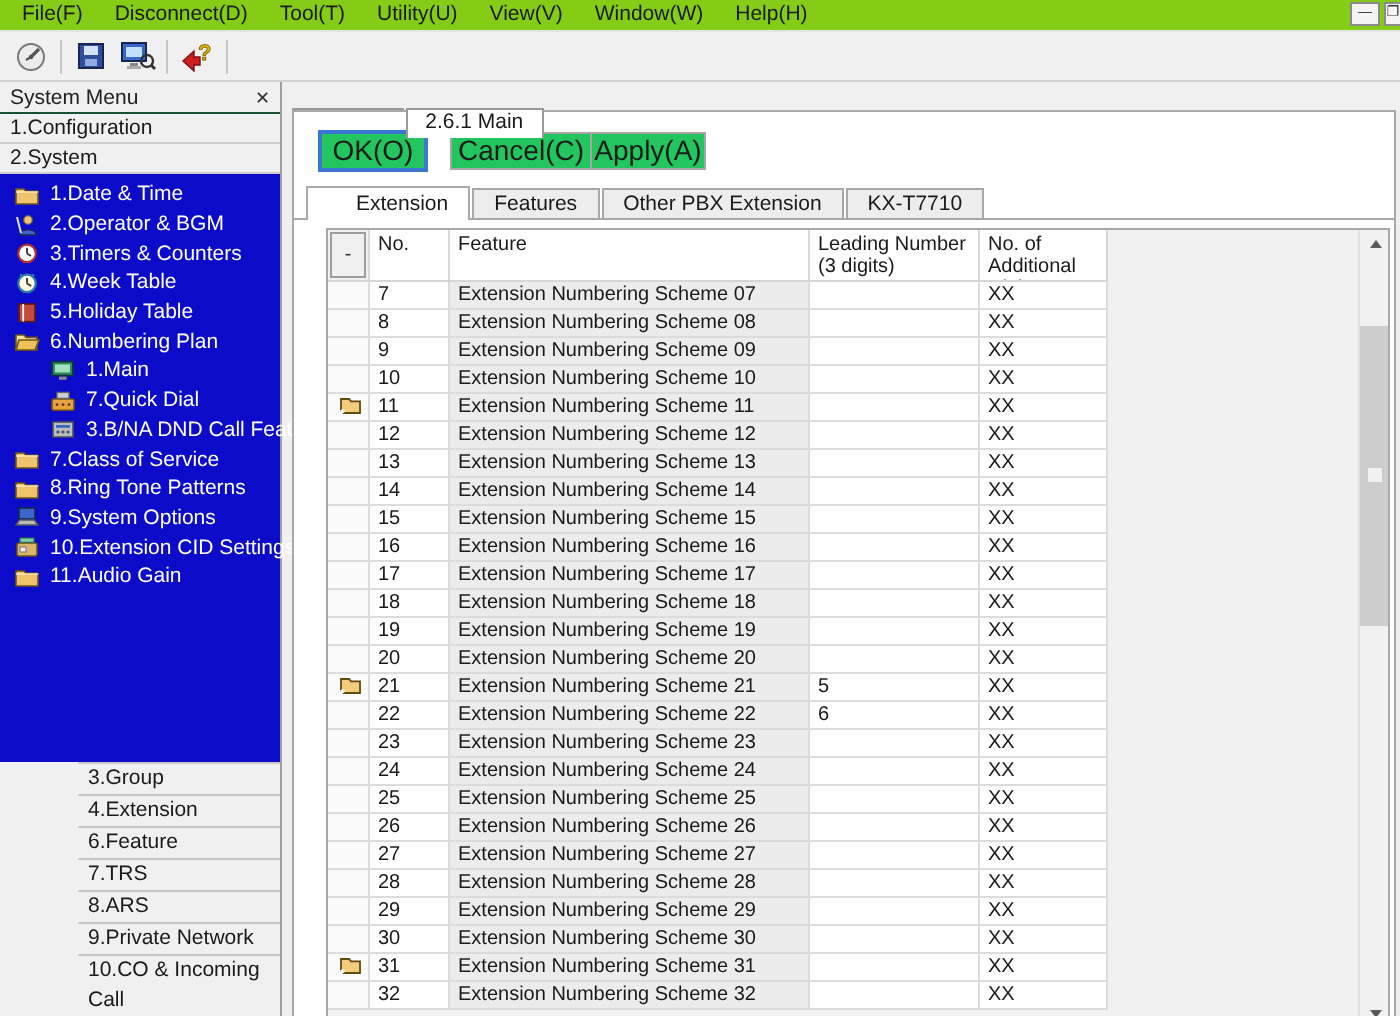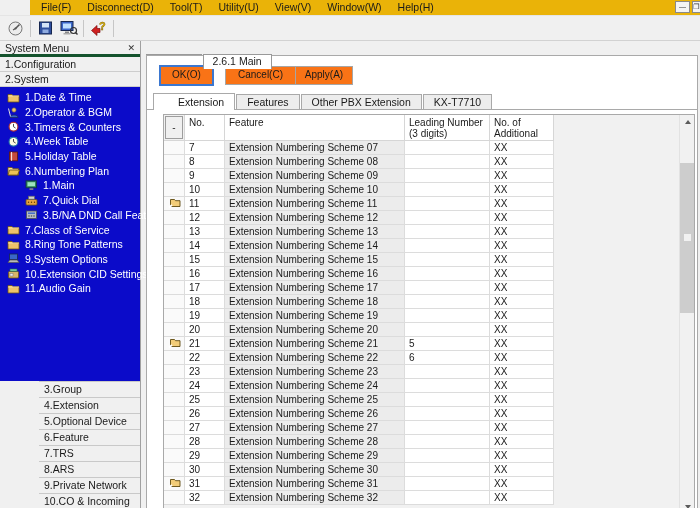--- a/index.html
+++ b/index.html
@@ -2,47 +2,47 @@
 <html><head>
 <meta charset="utf-8">
 <style>
   * { box-sizing: border-box; margin: 0; padding: 0; }
   html,body { width:700px; height:508px; }
   body {
     position:relative; overflow:hidden; background:#f0f0f0;
     font-family:"Liberation Sans", sans-serif; font-size:11px; color:#1a1a1a;
   }
   
-  .menubar { position:absolute; top:0; left:0; right:0; height:15px; background:#eab308; display:flex; align-items:flex-end;margin-left:30px; }
+  .menubar { position:absolute; top:0; left:0; right:0; height:15px; background:#84cc16; display:flex; align-items:flex-end; }
   .menu-items { display:flex; align-items:center; padding-left:3px; }
   .menu-item { padding:1px 8px 2px 8px; font-size:10.5px; cursor:default; }
   .mdi-controls { position:absolute; right:0; top:1px; display:flex; }
   .mdi-btn { width:15px; height:12px; border:1px solid #8a8a8a; background:#f4f4f4; font-size:7px; line-height:9px; text-align:center; color:#333; margin-left:2px; }
   .mdi-btn.partial { width:8px; border-right:none; }
   
   .toolbar { position:absolute; top:15px; left:0; right:0; height:26px; border-top:1px solid #e5e5e5; border-bottom:1px solid #d2d2d2; background:#f0f0f0; display:flex; align-items:center; padding-left:4px; }
   .tool-btn { width:23px; height:21px; display:flex; align-items:center; justify-content:center; }
   .tool-sep { width:1px; height:17px; background:#c6c6c6; margin:0 3px; }
   
   .sidebar { position:absolute; top:41px; left:0; width:141px; bottom:0; background:#f0f0f0; border-right:1px solid #a0a0a0; }
-  .sidebar-header { height:16px; display:flex; align-items:center; justify-content:space-between; padding:0 5px; border-bottom:3px solid #14532d; font-size:10.5px; color:#222; }
+  .sidebar-header { height:16px; display:flex; align-items:center; justify-content:space-between; padding:0 5px; border-bottom:1px solid #14532d; font-size:10.5px; color:#222; }
   .sidebar-close { font-size:9px; color:#333; cursor:default; line-height:10px; }
   .side-top-item { height:15px; line-height:15px; padding-left:5px; border-bottom:1px solid #cdcdcd; font-size:10.5px; background:#f0f0f0; }
   .tree-panel { position:absolute; top:46px; left:0; right:0; height:294px; background:#0b0bc9; padding-top:3px; }
   .tree-item { display:flex; align-items:center; height:14.7px; padding-left:7px; color:#ffffff; font-size:10.5px; white-space:nowrap; cursor:default; }
   .tree-item.child { padding-left:25px; }
   .tree-icon { width:14px; height:11px; margin-right:4px; flex:0 0 14px; }
   .bottom-items { position:absolute; top:340px; left:0; right:0; bottom:0;padding-left:39px; }
   .side-bottom-item { height:16px; line-height:15px; padding-left:5px; border-top:1px solid #c9c9c9; font-size:10.5px; background:#f0f0f0; }
   
   .doc-tabbar { position:absolute; left:141px; top:53px; right:0; height:15px; display:flex; align-items:flex-end; padding-left:5px; }
   .doc-tab { height:14px; line-height:13px; padding:0 9px; font-size:10.5px; border:1px solid #999; border-bottom:none; background:#ececec; margin-right:1px; position:relative; z-index:1; }
   .doc-tab.active { background:#fff; height:15px; z-index:3; margin-bottom:-1px; }
   .content-panel { position:absolute; left:146px; top:55px; width:552px; height:460px; background:#fff; border:1px solid #a9a9a9; z-index:2; }
-  .btn { position:absolute; top:10px; height:19px; background:#f97316; border:1px solid #a6a6a6; font-size:10px; text-align:center; line-height:16px; cursor:default; }
+  .btn { position:absolute; top:10px; height:19px; background:#22c55e; border:1px solid #a6a6a6; font-size:14px; text-align:center; line-height:16px; cursor:default; }
   .btn.ok { left:12px; top:9px; width:55px; height:21px; border:2px solid #3b77d0; line-height:16px; }
   .btn.cancel { left:78px; width:71px; }
   .btn.apply { left:148px; width:58px; }
   .sub-tabbar { position:absolute; left:0; right:0; top:37px; height:17px; border-bottom:1px solid #a9a9a9; padding-left:6px; display:flex; align-items:flex-end; }
   .sub-tab { height:15px; line-height:14px; padding:0 10px; font-size:10.5px; border:1px solid #a9a9a9; border-bottom:none; background:#ededed; margin-right:1px; position:relative; z-index:1; }
   .sub-tab.active { background:#fff; height:17px; line-height:16px; z-index:3; margin-bottom:-1px;padding-left:24px; }
   
   .table-wrap { position:absolute; left:16px; top:58px; width:532px; height:401px; border:1px solid #a9a9a9; background:#f1f1f1; overflow:hidden; }
   .grid { position:absolute; left:0; top:0; right:15px; bottom:0; background:#f1f1f1; }
   .grid-header { display:flex; height:26px; background:#f1f1f1; }
@@ -239,21 +239,20 @@
         <span class="tree-icon"><svg width="13" height="11" viewBox="0 0 13 11">
             <path d="M1 2.5h4l1 1.2h6v6.3H1z" fill="#efc36a" stroke="#6e5414" stroke-width="0.8"></path>
             <path d="M1 4h11" stroke="#fbe7b5" stroke-width="0.8"></path>
           </svg></span>
         <span class="tree-label">11.Audio Gain</span>
       </div>
     </div>
   <div class="bottom-items" id="side-bottom">
       <div class="side-bottom-item">3.Group</div>
       <div class="side-bottom-item">4.Extension</div>
-      <div class="side-bottom-item">5.Optional Device</div>
       <div class="side-bottom-item">6.Feature</div>
       <div class="side-bottom-item">7.TRS</div>
       <div class="side-bottom-item">8.ARS</div>
       <div class="side-bottom-item">9.Private Network</div>
       <div class="side-bottom-item">10.CO &amp; Incoming Call</div>
     </div>
 </div>
 
 <div class="doc-tabbar" id="doc-tabs">
     <div class="doc-tab">1.1 Slot</div>

